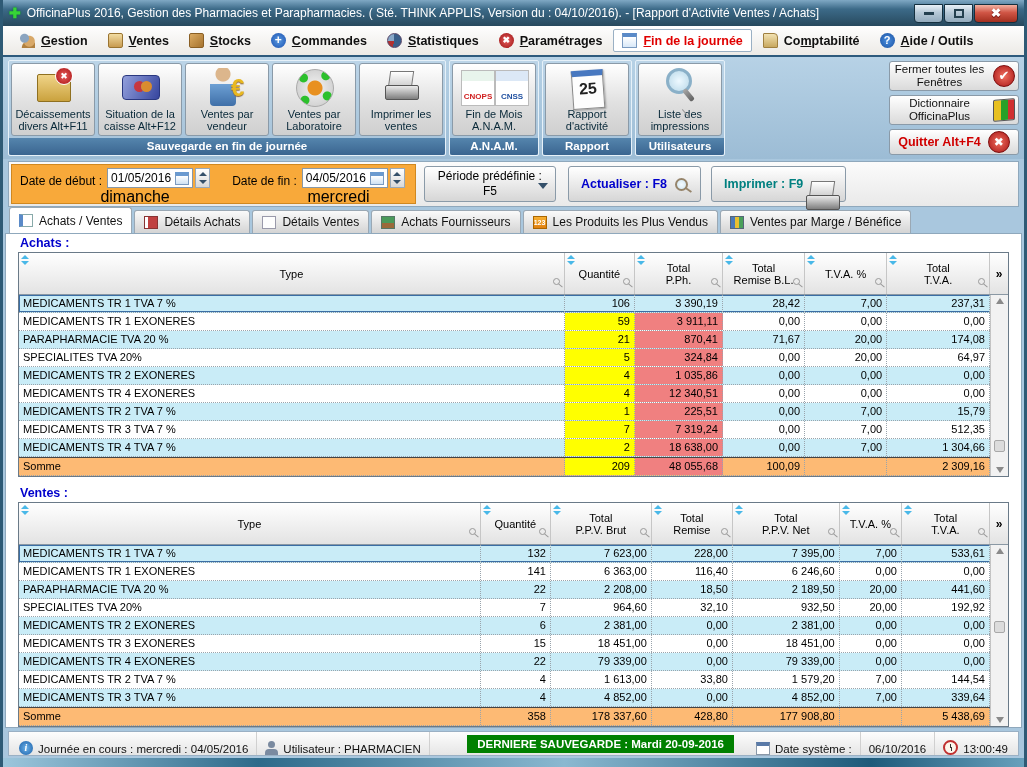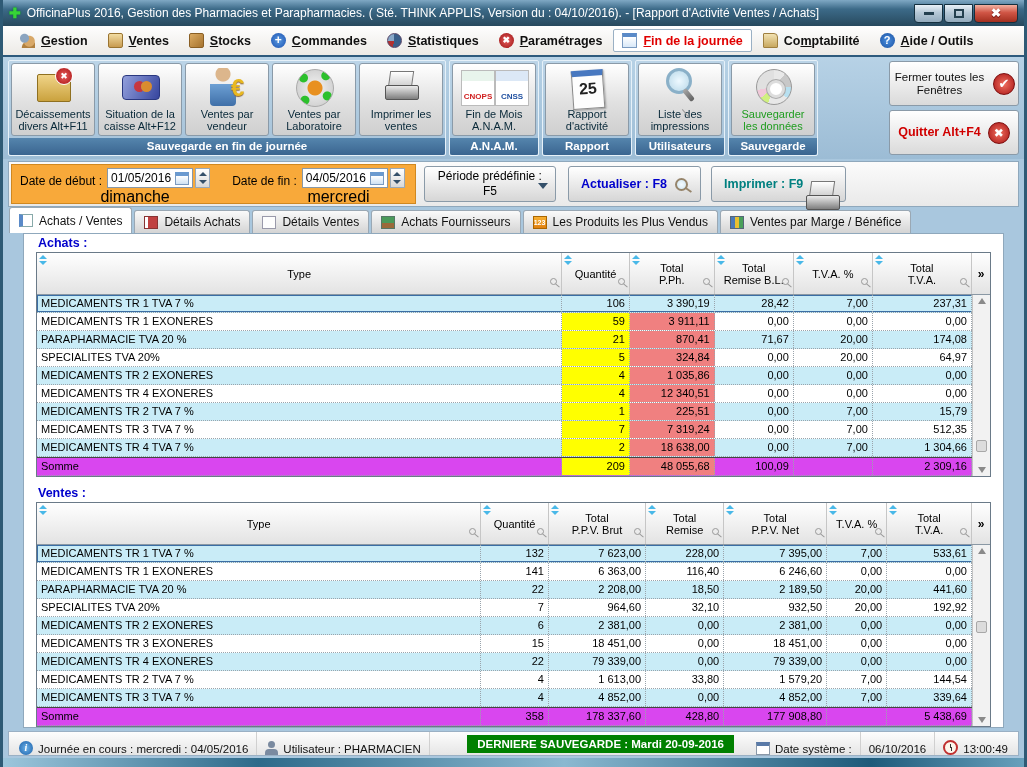--- a/index.html
+++ b/index.html
@@ -102,38 +102,38 @@
 .tab.active{background:#fff;height:26px;position:relative;z-index:3}
 .ti{width:14px;height:13px;flex:0 0 14px;position:relative}
 [data-name="report-tab-icon"]{background:#fff;border:1px solid #8aa;border-left:4px solid #5a8ac8}
 [data-name="book-red-tab-icon"]{background:linear-gradient(90deg,#fff 0 3px,#c04040 3px);border:1px solid #833}
 [data-name="page-tab-icon"]{background:#fdfdfd;border:1px solid #99a}
 [data-name="cabinet-tab-icon"]{background:linear-gradient(#4a9a5a 0 50%,#9a6a3a 50%);border:1px solid #576}
 [data-name="numbers-tab-icon"]{background:linear-gradient(#f8b030,#e08010);border:1px solid #a60}
 [data-name="numbers-tab-icon"]::after{content:'123';position:absolute;inset:0;color:#fff;font-size:7px;font-weight:bold;line-height:12px;text-align:center}
 [data-name="chart-tab-icon"]{background:linear-gradient(90deg,#4a7ab8 0 4px,#e8c030 4px 8px,#4aa05a 8px);border:1px solid #567}
 
-.content{flex:1;background:#fff;border:1px solid #8fa8bc;margin:0 20px;padding:1px 6px 2px;display:flex;flex-direction:column;overflow:hidden}
+.content{flex:1;background:#fff;border:1px solid #8fa8bc;margin:0 2px;padding:1px 6px 2px;display:flex;flex-direction:column;overflow:hidden}
 .section-label{color:#0000cc;font-weight:bold;font-size:12.5px;padding:1px 0 2px 8px;flex:0 0 17px}
 .grid{border:1px solid #6a7a88;display:flex;flex-direction:column;margin:0 6px}
 .g-head{display:flex;background:linear-gradient(#ffffff,#e3e3e3);border-bottom:1px solid #8a98a4;height:42px;flex:0 0 42px}
 .g-hcell{position:relative;border-right:1px solid #c6c6c6;display:flex;align-items:center;justify-content:center;font-size:11px;text-align:center;white-space:pre-line;line-height:12px;color:#000}
 .sort{position:absolute;left:2px;top:2px;width:9px;height:10px}
 .sort::before{content:'';position:absolute;top:0;left:0;border-left:4px solid transparent;border-right:4px solid transparent;border-bottom:4px solid #49b8e8}
 .sort::after{content:'';position:absolute;bottom:0;left:0;border-left:4px solid transparent;border-right:4px solid transparent;border-top:4px solid #49b8e8}
 .mag{position:absolute;right:4px;bottom:9px;width:7px;height:7px;border:1px solid #999;border-radius:50%}
 .mag::after{content:'';position:absolute;width:5px;height:1px;background:#999;right:-4px;bottom:-2px;transform:rotate(38deg)}
 .g-more{flex:0 0 18px;font-weight:bold;font-size:12px;border-right:none;white-space:nowrap}
 .g-body{position:relative}
 .g-row{display:flex;height:18px;border-bottom:1px dotted #9aa4ac;font-size:11px;background:#fff}
 .g-row.alt{background:#c9ecf7}
 .g-row.selected{box-shadow:inset 0 0 0 1px #3a6ea5}
 .g-cell{border-right:1px dotted #9aa4ac;padding:0 4px;line-height:17px;overflow:hidden;white-space:nowrap;text-align:right}
 .g-cell.left{text-align:left}
-.g-somme{background:#d946ef;border-top:1px solid #444;height:19px}
+.g-somme{background:#fdba74;border-top:1px solid #444;height:19px}
 .g-spacer{flex:0 0 18px}
 .vscroll{position:absolute;right:0;top:0;bottom:0;width:18px;background:#f2f2f2;border-left:1px solid #c4c4c4;display:flex;flex-direction:column;justify-content:space-between;align-items:center;padding:3px 0}
 .va{display:block;width:0;height:0;border-left:4px solid transparent;border-right:4px solid transparent}
 .va.up{border-bottom:6px solid #8a8a8a}
 .va.down{border-top:6px solid #8a8a8a}
 .vthumb{position:absolute;right:3px;width:11px;height:12px;background:#dcdcdc;border:1px solid #a8a8a8;border-radius:2px}
 .grid.achats .vthumb{bottom:24px}
 .grid.ventes .vthumb{top:42%}
 .gap8{flex:0 0 8px}
 
@@ -259,34 +259,29 @@
         </div>
         <div class="tb-group" data-name="toolbar-group-utilisateurs">
           <div class="tb-buttons" data-name="toolbar-group-buttons">
             <div class="tb-btn" data-name="toolbar-button-liste-impressions">
               <div class="bi" data-name="print-search-icon"></div>
               <div class="lbl" data-name="toolbar-button-label">Liste des impressions</div>
             </div>
           </div>
           <div class="tb-caption" data-name="toolbar-group-caption">Utilisateurs</div>
         </div>
-        <div class="tb-group" data-name="toolbar-group-sauvegarde">
-          <div class="tb-buttons" data-name="toolbar-group-buttons">
-            <div class="tb-btn" data-name="toolbar-button-sauvegarder-donnees">
-              <div class="bi" data-name="dvd-icon"></div>
-              <div class="lbl green" data-name="toolbar-button-label">Sauvegarder les données</div>
-            </div>
-          </div>
-          <div class="tb-caption" data-name="toolbar-group-caption">Sauvegarde</div>
-        </div>
       </div>
     <div class="tb-side" id="sideButtons" data-name="toolbar-side-panel">
         <div class="side-btn" data-name="side-button-fermer-fenetres">
           <span class="lbl" data-name="side-button-label">Fermer toutes les Fenêtres</span>
           <span class="si" data-name="check-circle-icon"></span>
+        </div>
+        <div class="side-btn" data-name="side-button-dictionnaire">
+          <span class="lbl" data-name="side-button-label">Dictionnaire OfficinaPlus</span>
+          <span class="si" data-name="books-icon"></span>
         </div>
         <div class="side-btn" data-name="side-button-quitter">
           <span class="lbl red" data-name="side-button-label">Quitter Alt+F4</span>
           <span class="si" data-name="x-circle-icon"></span>
         </div>
       </div>
   </div>
 
   <div class="filterwrap" data-name="filter-bar">
     <div class="fb-orange" data-name="date-range-panel">

